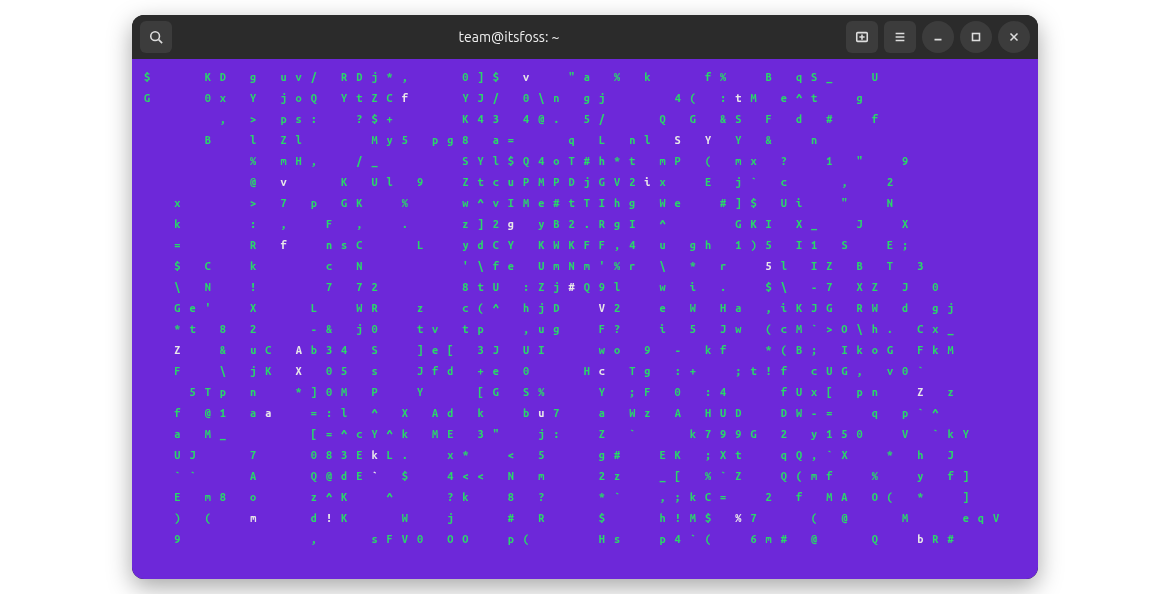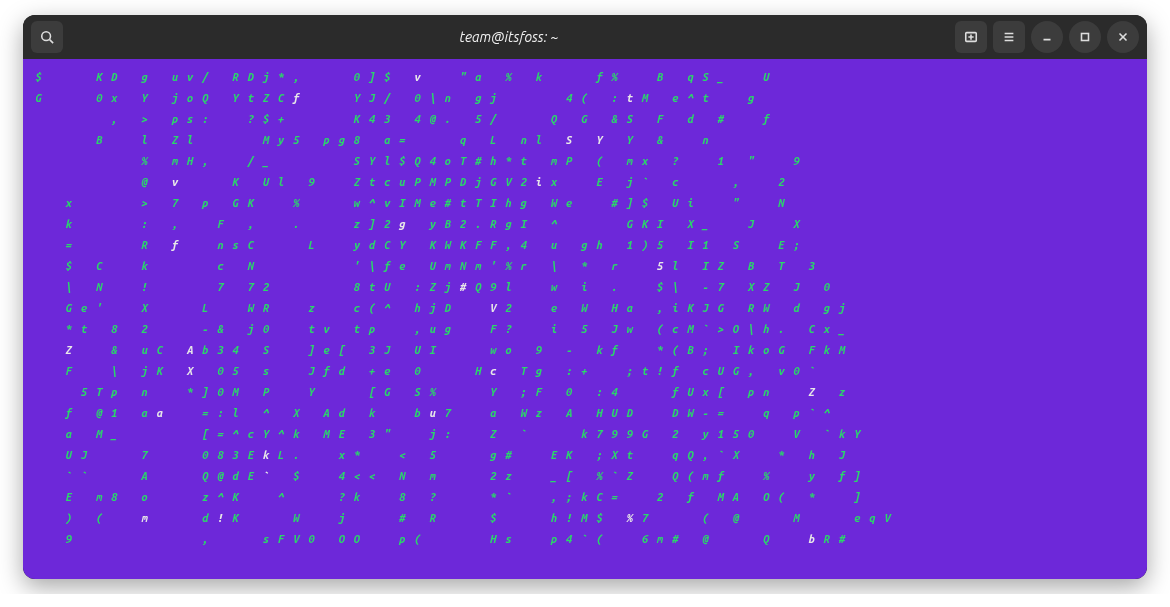--- a/index.html
+++ b/index.html
@@ -5,26 +5,25 @@
     * { margin: 0; padding: 0; box-sizing: border-box; }
     body {
       background: #fff;
       font-family: 'Ubuntu Mono', 'Courier New', monospace;
       display: flex;
       justify-content: center;
       align-items: flex-start;
       padding: 15px;
     }
     .window {
-      width: 1124px;
+      width: 906px;
       background: #1a1a1a;
       border-radius: 12px;
       overflow: hidden;
       box-shadow: 0 8px 24px rgba(0,0,0,0.35);
-      font-style: italic;
     }
     .titlebar {
       height: 44px;
       background: #2b2b2b;
       display: flex;
       align-items: center;
       padding: 0 8px;
       gap: 8px;
     }
     .titlebar .left { display: flex; gap: 6px; }

